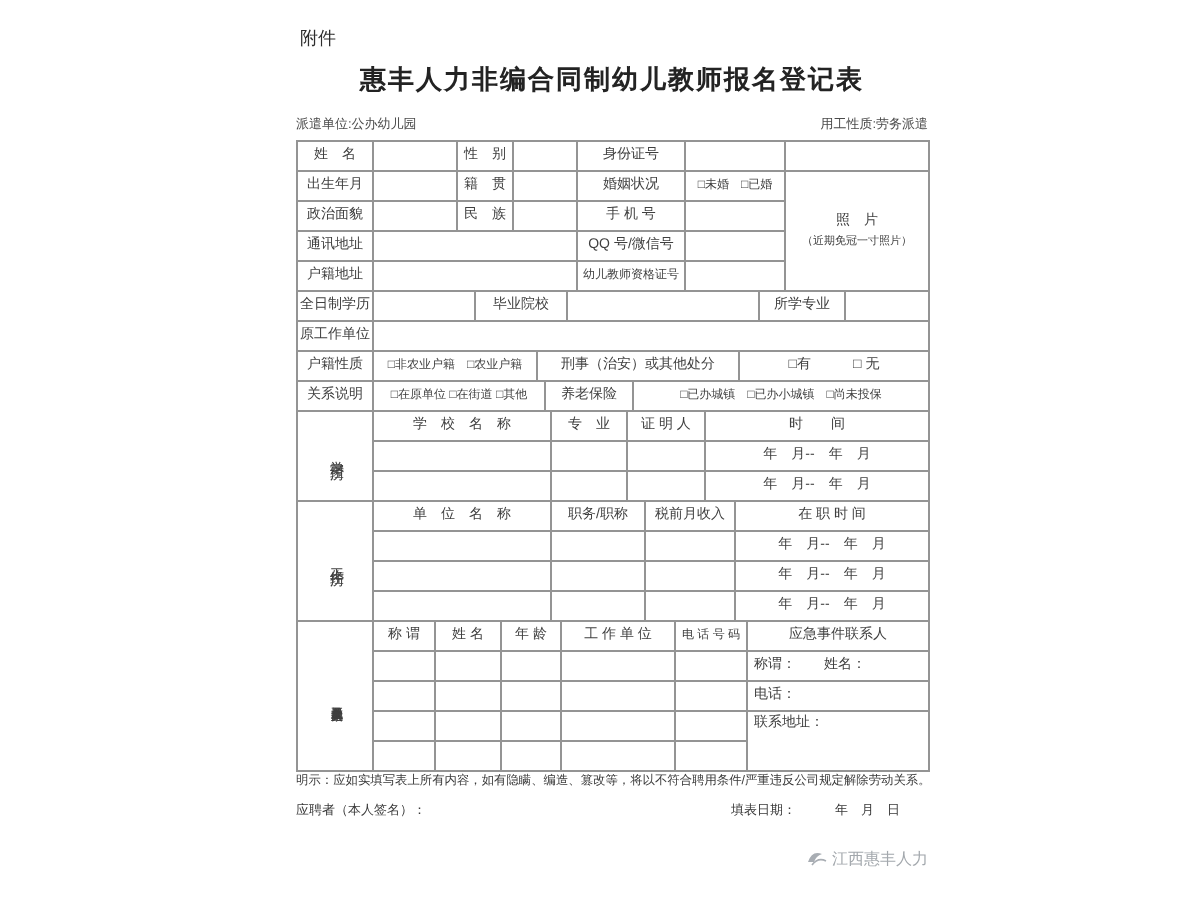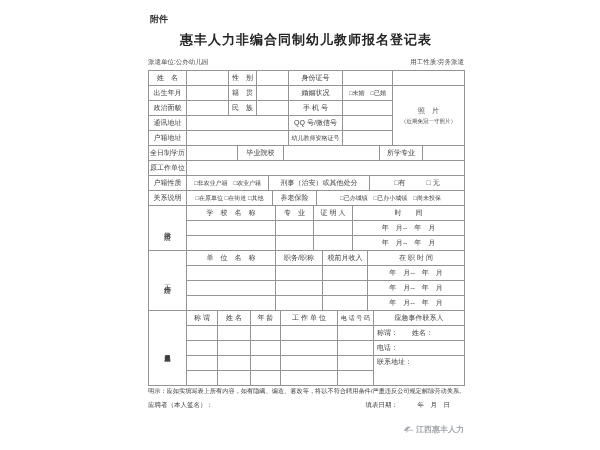--- a/index.html
+++ b/index.html
@@ -1,19 +1,19 @@
 <!DOCTYPE html>
 <html><head>
 <meta charset="utf-8">
 <style>
   html,body { margin:0; padding:0; background:#ffffff; }
   .page { position:relative; width:600px; height:450px; background:#fff;
           font-family:"Liberation Sans","DejaVu Sans",sans-serif; color:#3f3f3f; overflow:hidden; }
   .content { position:absolute; left:148px; top:0; width:316px; }
-  .attachment { position:absolute; top:13px; left:2px; font-size:9px; font-weight:bold; color:#2e2e2e; }
+  .attachment { position:absolute; top:13px; left:2px; font-size:9px; font-weight:normal; color:#2e2e2e; }
   .title { position:absolute; top:31px; left:0; width:100%; text-align:center;
            font-size:13px; font-weight:bold; color:#232323; letter-spacing:1px; }
   .meta { position:absolute; top:58px; left:0; width:100%; display:flex;
           justify-content:space-between; font-size:6.5px; color:#4a4a4a; }
   .formwrap { position:absolute; top:70px; left:0; width:316px; }
   .ft { border-collapse:collapse; table-layout:fixed; width:316px; }
   .ft td { border:1px solid #949494; height:14px; padding:0 1px; font-size:7px;
            text-align:center; vertical-align:middle; line-height:1.1; overflow:hidden; white-space:nowrap; }
   .mt { margin-top:-1px; }
   .left { text-align:left !important; padding-left:3px !important; }
@@ -22,21 +22,21 @@
        font-size:7px; letter-spacing:1px; line-height:1; }
   .vsmall { writing-mode:vertical-rl; text-orientation:upright; display:inline-block;
             font-size:6px; letter-spacing:0; line-height:1; }
   .photo-note { font-size:5.5px; margin-top:3px; white-space:nowrap; }
   .notice { position:absolute; top:387px; left:0; width:316px; font-size:6.2px;
             color:#3a3a3a; line-height:1.25; white-space:nowrap; }
   .signrow { position:absolute; top:401px; left:0; width:316px; display:flex;
              justify-content:space-between; font-size:6.5px; color:#3a3a3a; }
   .signrow .date { padding-right:14px; }
   .logo { position:absolute; top:424px; right:0px; display:flex; align-items:flex-start;
-          gap:2px; font-size:8px; color:#a3a8ad;font-weight:bold; }
+          gap:2px; font-size:8px; color:#a3a8ad; }
 </style>
 </head>
 <body>
 
 <div class="page">
   <div class="content">
 
     <div class="attachment">附件</div>
     <div class="title">惠丰人力非编合同制幼儿教师报名登记表</div>
 

